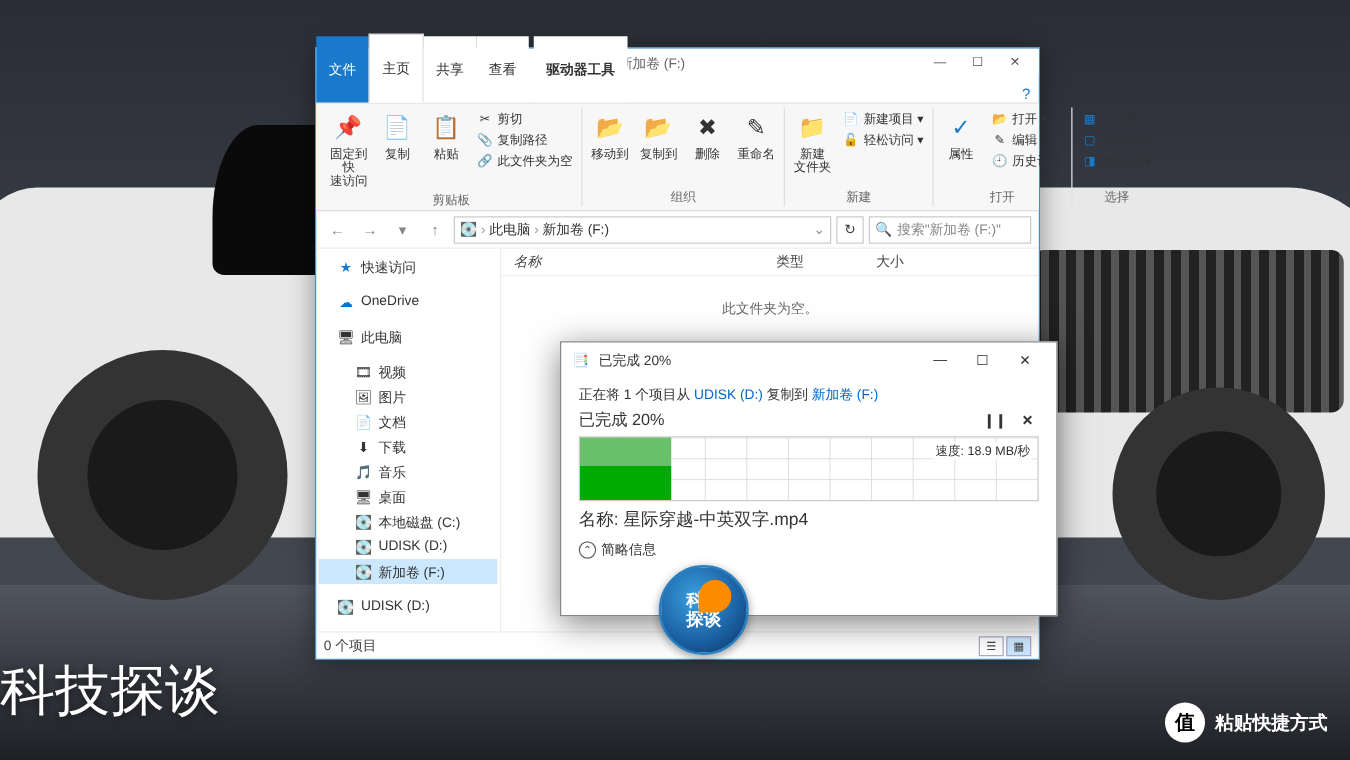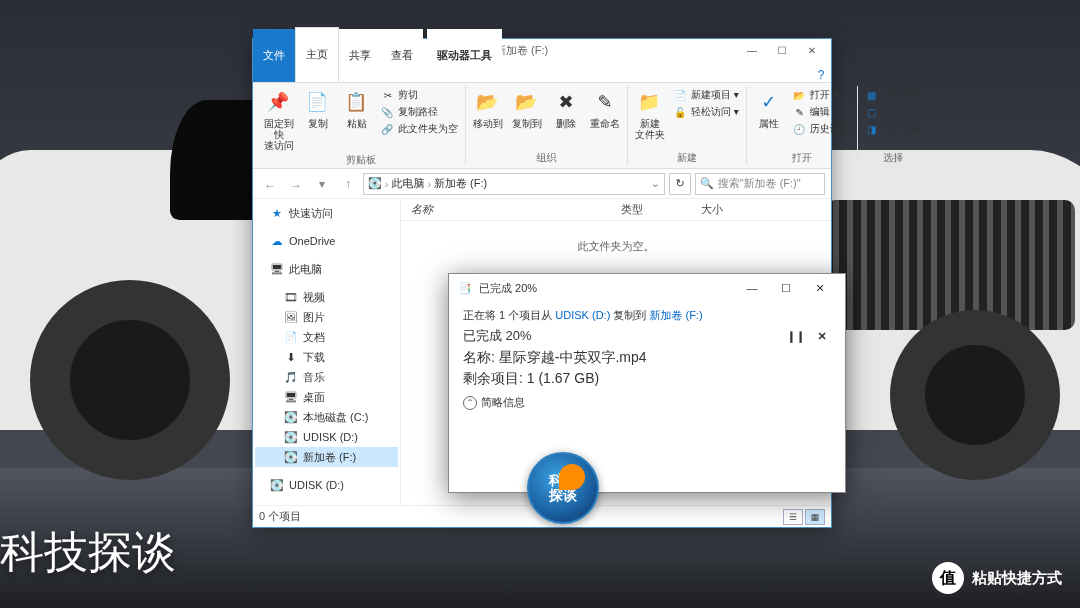--- a/index.html
+++ b/index.html
@@ -366,23 +366,27 @@
     <div>
       <span>正在将 1 个项目从 </span><span class="linklike">UDISK (D:)</span><span> 复制到 </span><span class="linklike">新加卷 (F:)</span>
     </div>
     <div class="prog-head">
       <span style="font-size:13px">已完成 20%</span>
       <div class="ctrl">
         <div>❙❙</div>
         <div>✕</div>
       </div>
     </div>
+    <div class="chart">
+      <div class="grid"></div>
+      <div class="area"></div>
+      <div class="spd">速度: 18.9 MB/秒</div>
+    </div>
     <div class="info">
       <div><span>名称: </span><span>星际穿越-中英双字.mp4</span></div>
-      <div><span>剩余项目: </span><span>1 (1.67 GB)</span></div>
     </div>
     <div class="fewer">
       <span class="circ">⌃</span>
       <span>简略信息</span>
     </div>
   </div>
 </div>
 
 <div class="logo-circle">
   <div class="orange"></div>

